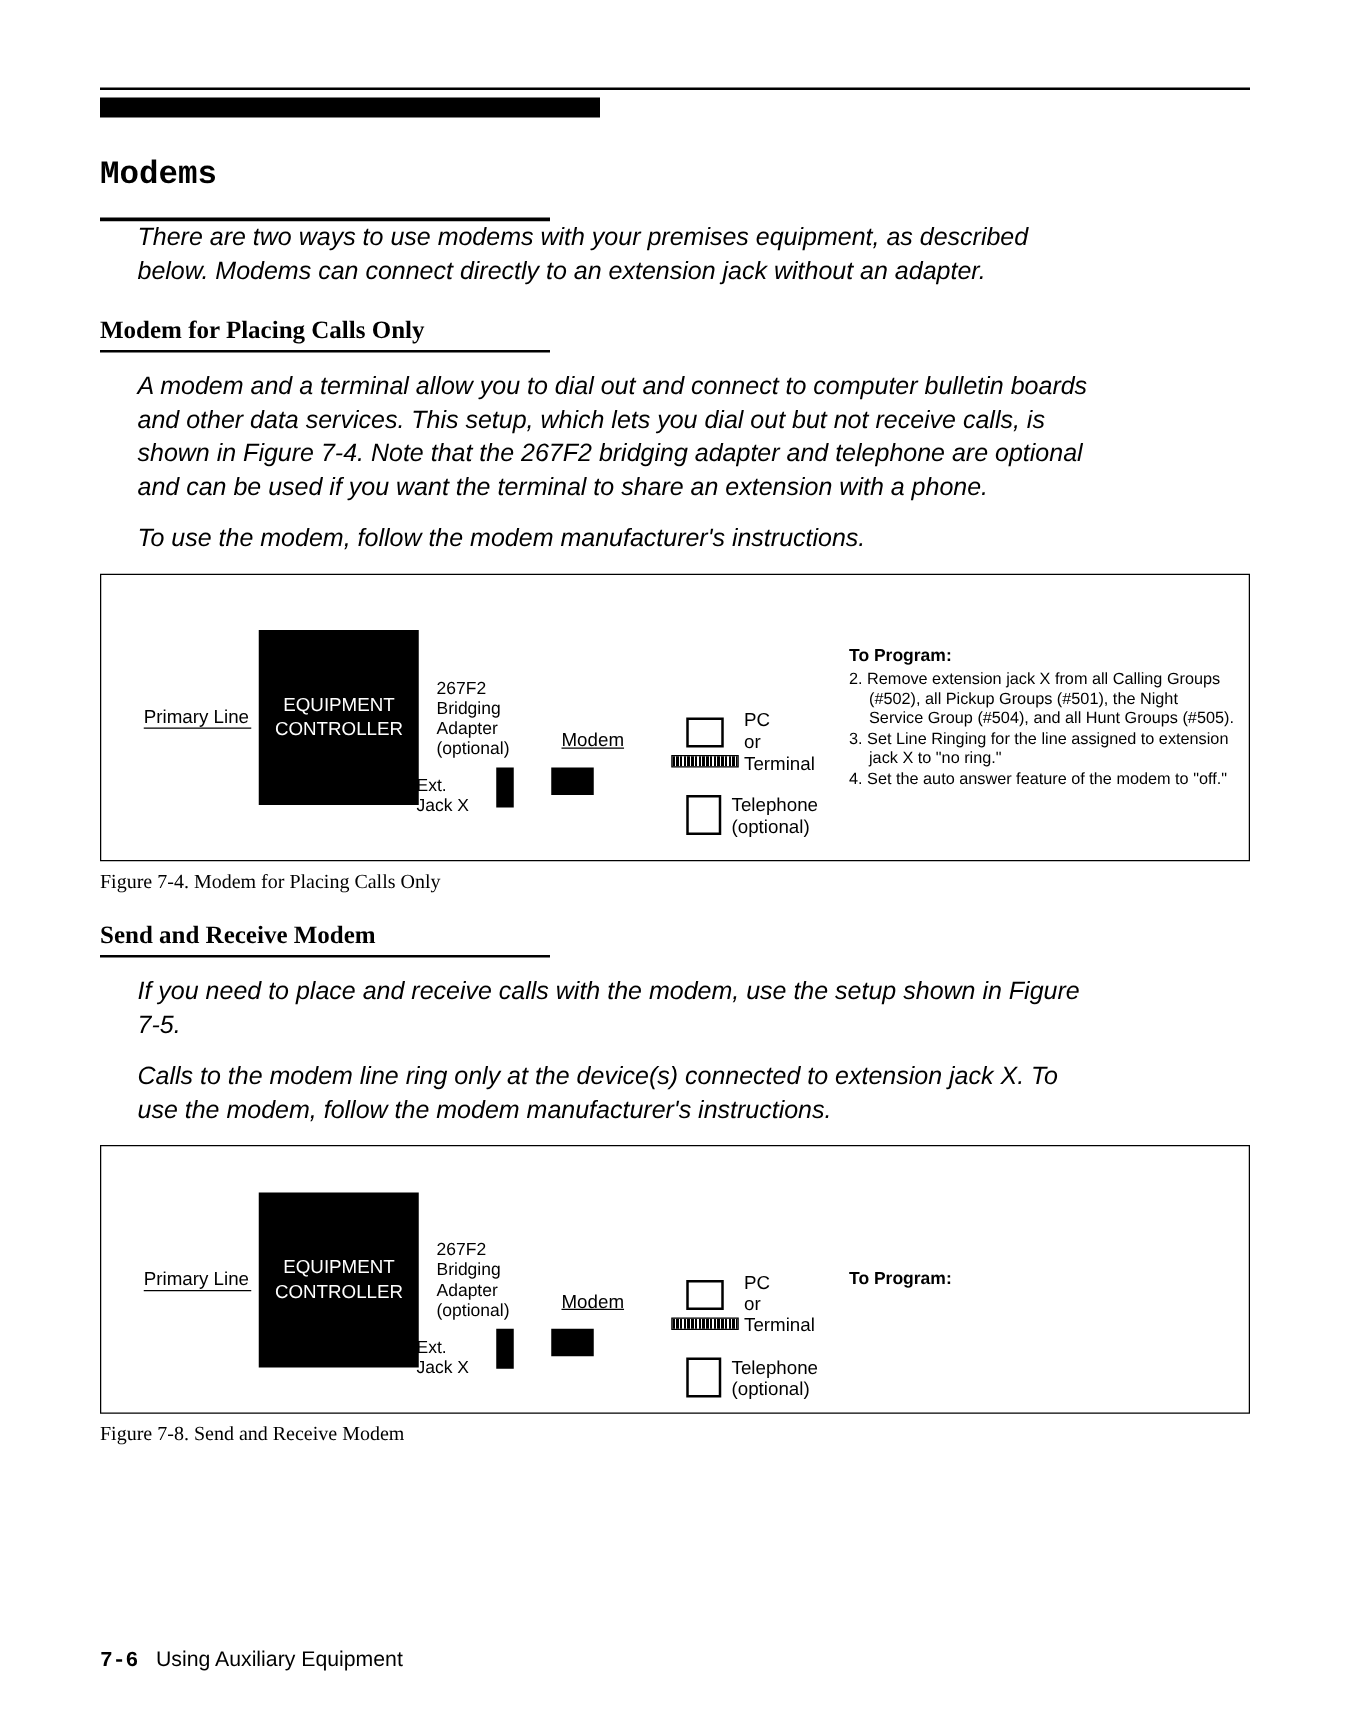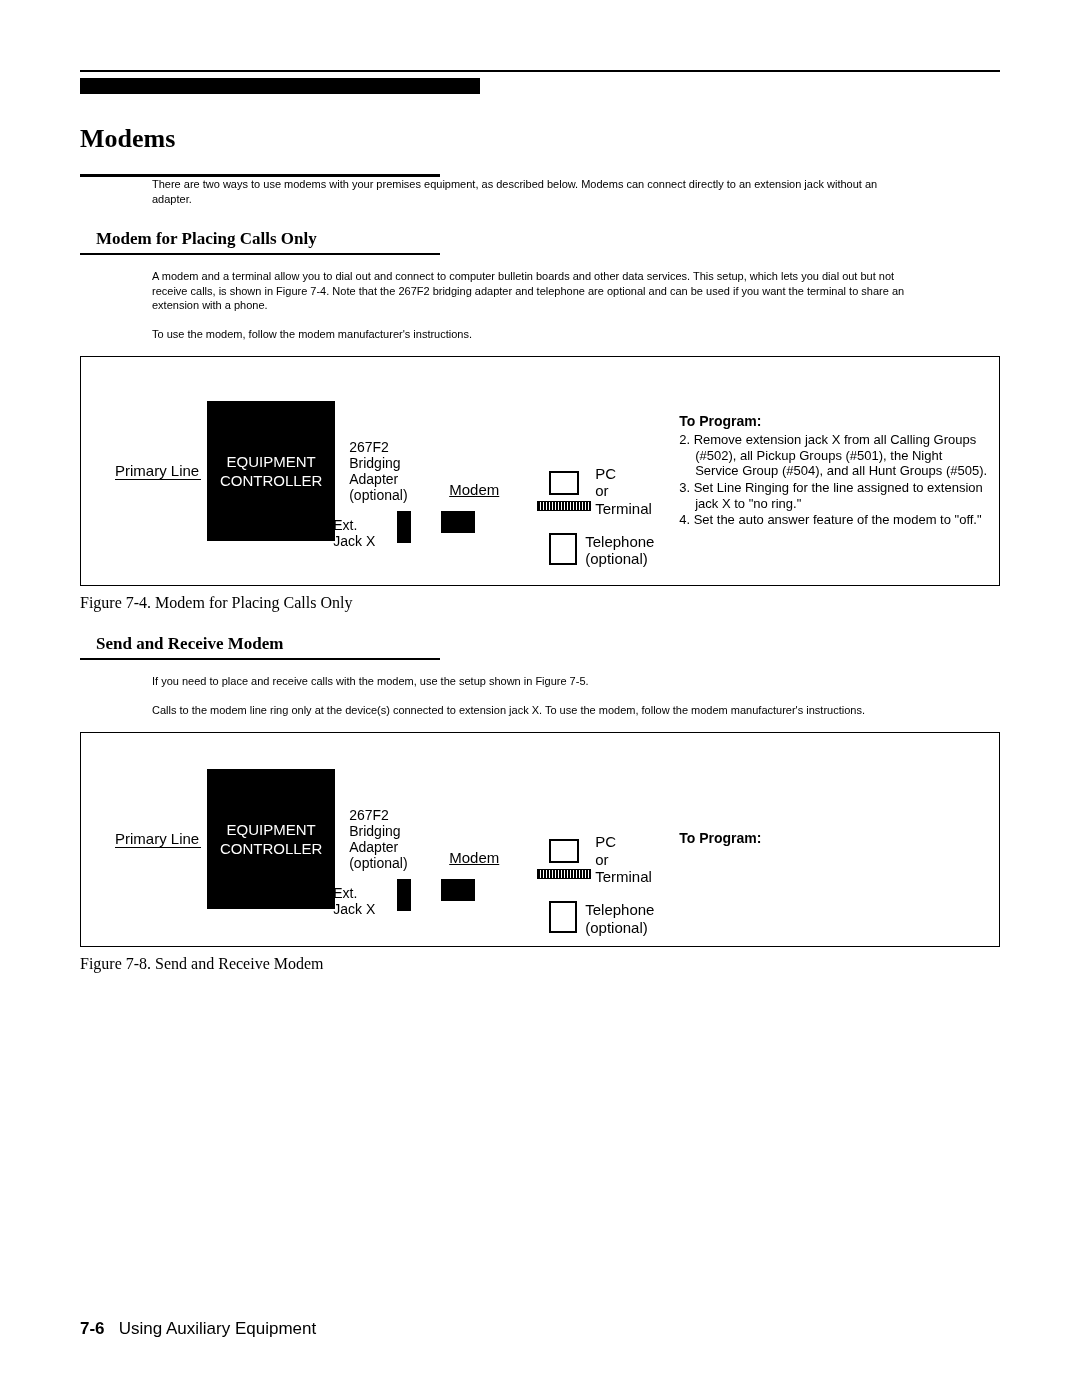--- a/index.html
+++ b/index.html
@@ -15,51 +15,51 @@
       border-top: 2px solid #000;
       margin-bottom: 6px;
     }
     .thick-bar {
       background: #000;
       height: 16px;
       width: 400px;
       margin-bottom: 30px;
     }
     .section-title {
-      font-family: Liberation Serif, serif;
+      font-family: Liberation Mono, monospace;
       font-weight: bold;
       font-size: 26px;
       padding-bottom: 2px;
       margin-bottom: 18px;
     }
     .title-underline {
       border-bottom: 3px solid #000;
       width: 360px;
       display: block;
     }
     .subsection-title {
       font-family: Georgia, 'Times New Roman', serif;
       font-weight: bold;
-      font-size: 17px;
+      font-size: 20px;
       margin-top: 22px;
       margin-bottom: 4px;
-      margin-left: 16px;
     }
     .sub-underline {
       border-bottom: 2.5px solid #000;
       width: 360px;
       display: block;
       margin-bottom: 14px;
     }
     .body-text {
-      font-size: 11px;
-      margin-left: 72px;
+      font-size: 20px;
+      margin-left: 30px;
       margin-bottom: 14px;
       line-height: 1.35;
       max-width: 760px;
+      font-style: italic;
     }
     .figure-box {
       border: 1.5px solid #000;
       margin-top: 10px;
       padding: 18px 10px 18px 10px;
       display: flex;
       align-items: center;
     }
     .figure-box.first { height: 230px; }
     .figure-box.second { height: 215px; }
@@ -188,21 +188,21 @@
       padding-left: 16px; 
       text-indent: -16px; 
       margin-bottom: 1px;
     }
     .footer {
       position: absolute;
       bottom: 48px;
       left: 80px;
       font-size: 17px;
     }
-    .footer b { font-family: Liberation Sans, sans-serif; }
+    .footer b { font-family: Liberation Mono, monospace; }
   </style>
 </head>
 <body>
 
 <div class="top-rule"></div>
 <div class="thick-bar"></div>
 
 <div class="section-title">Modems</div>
 <span class="title-underline"></span>
 

